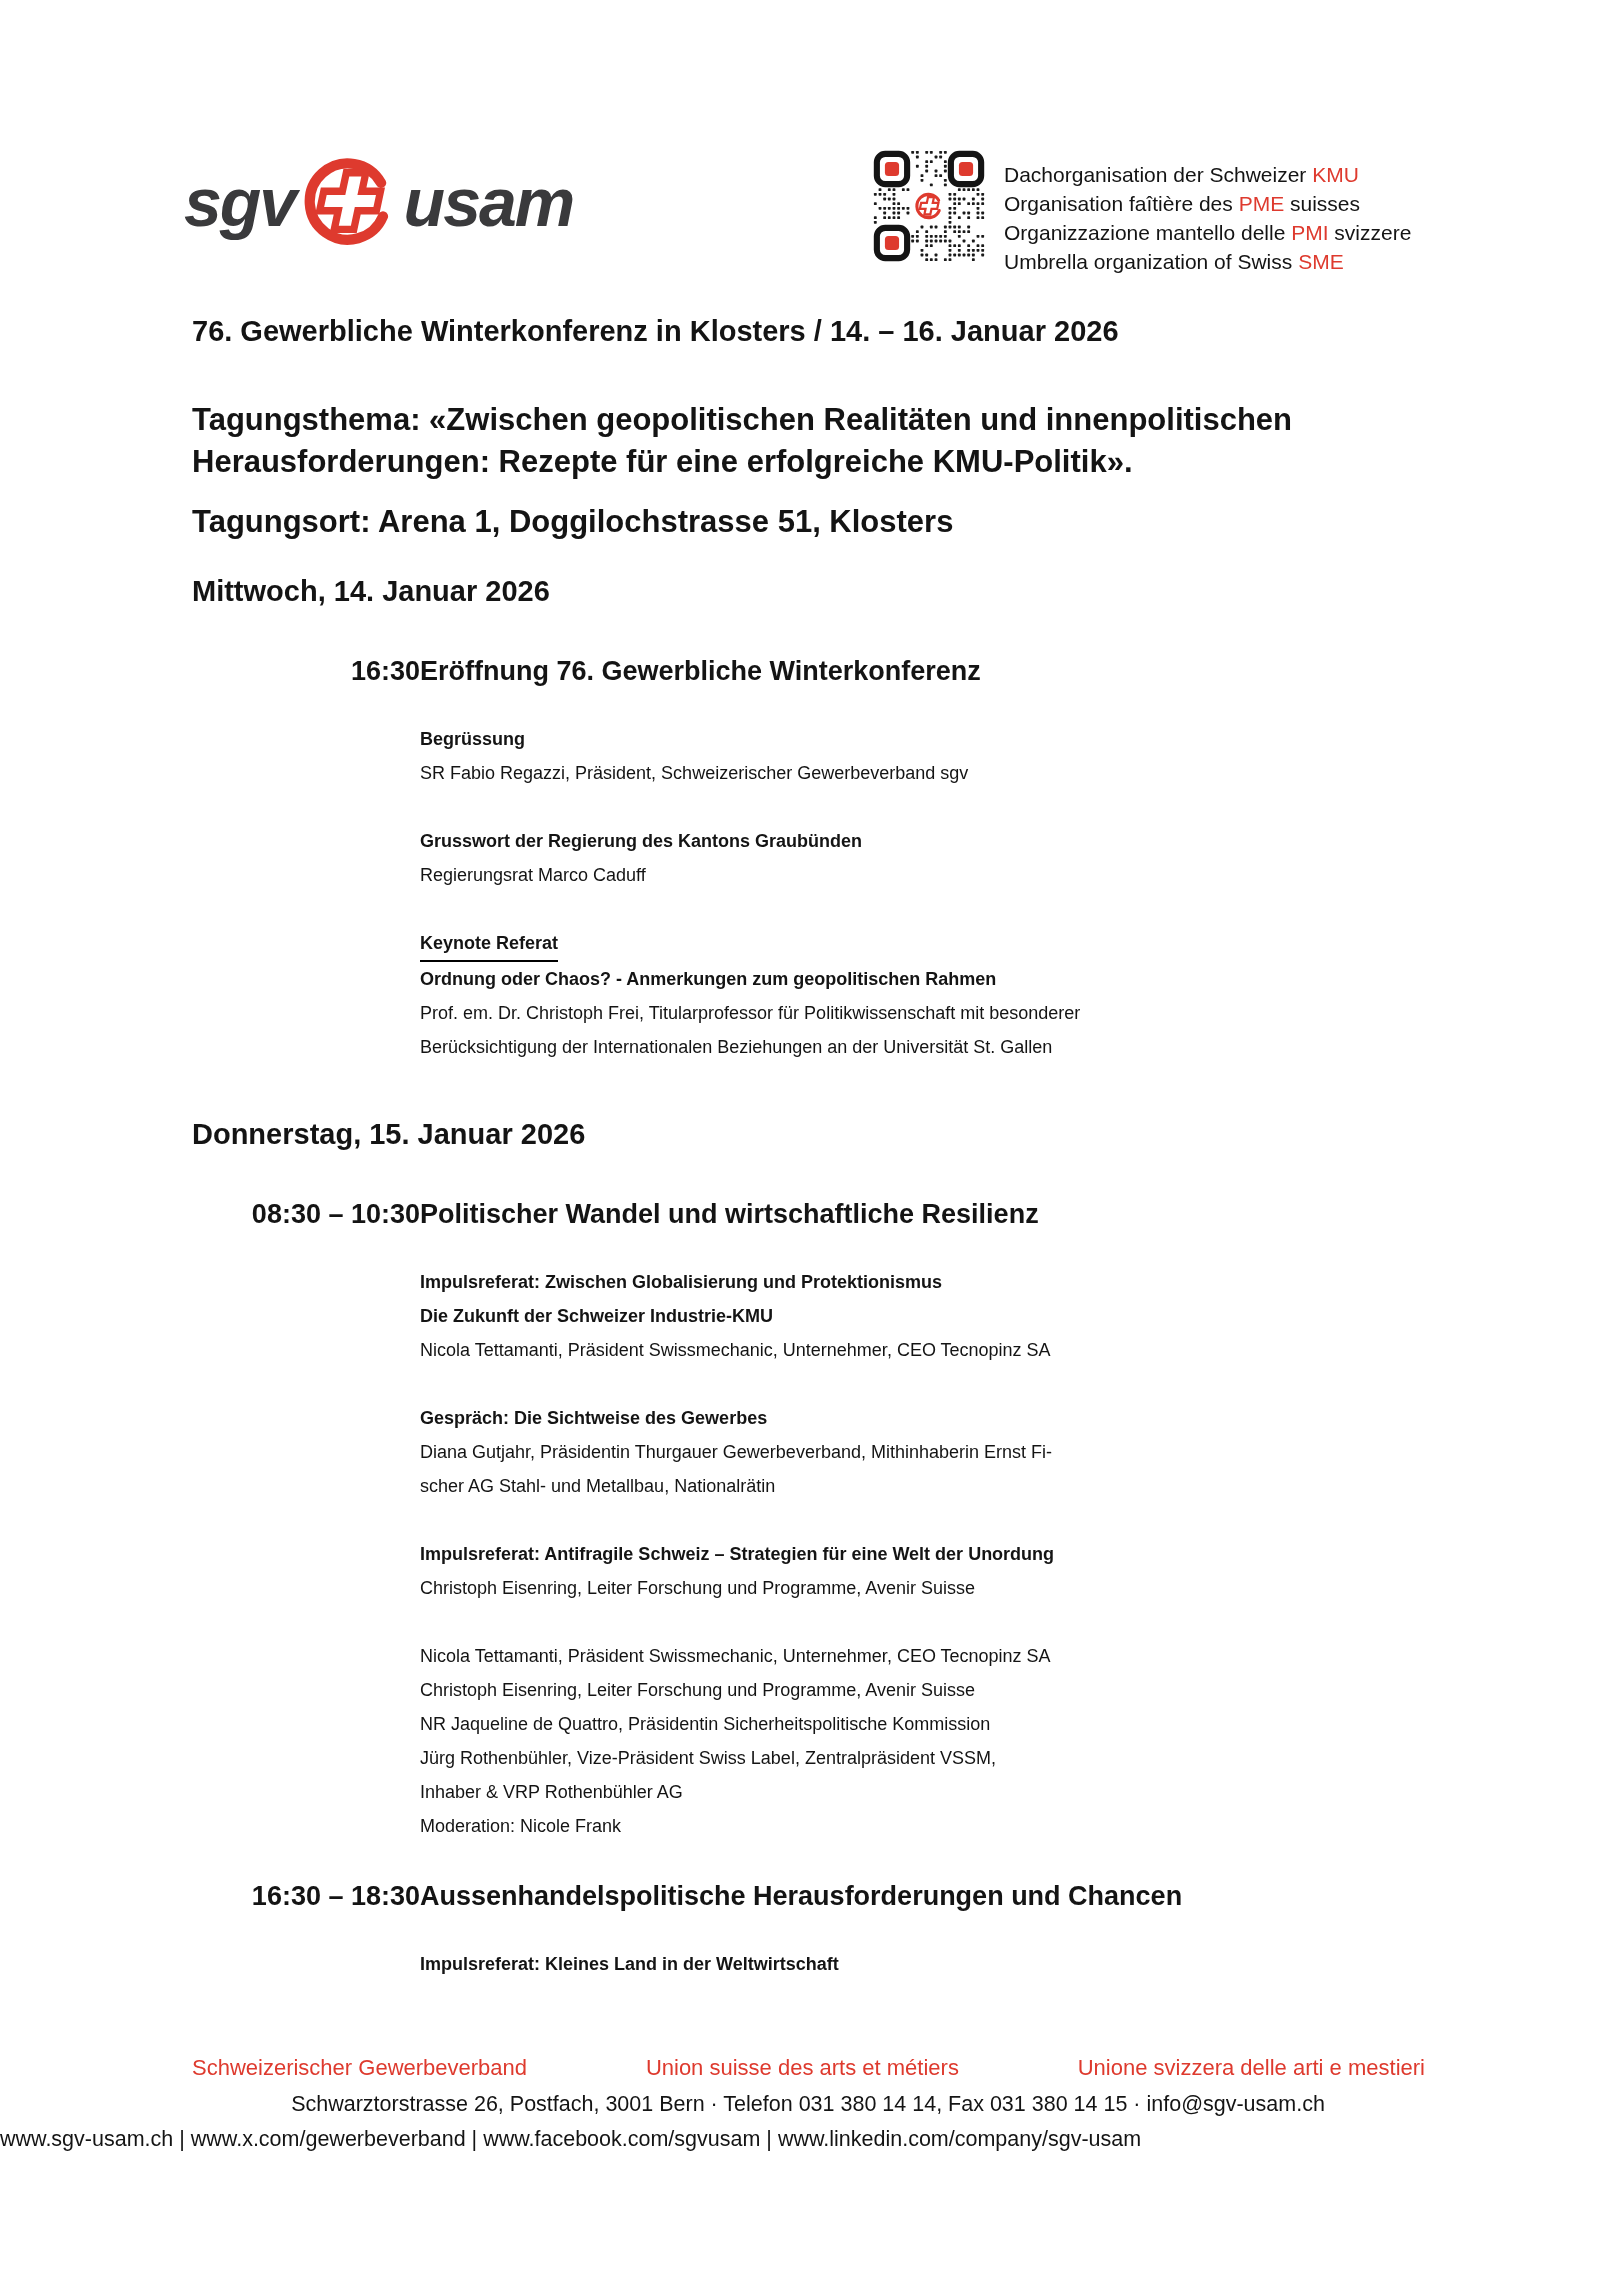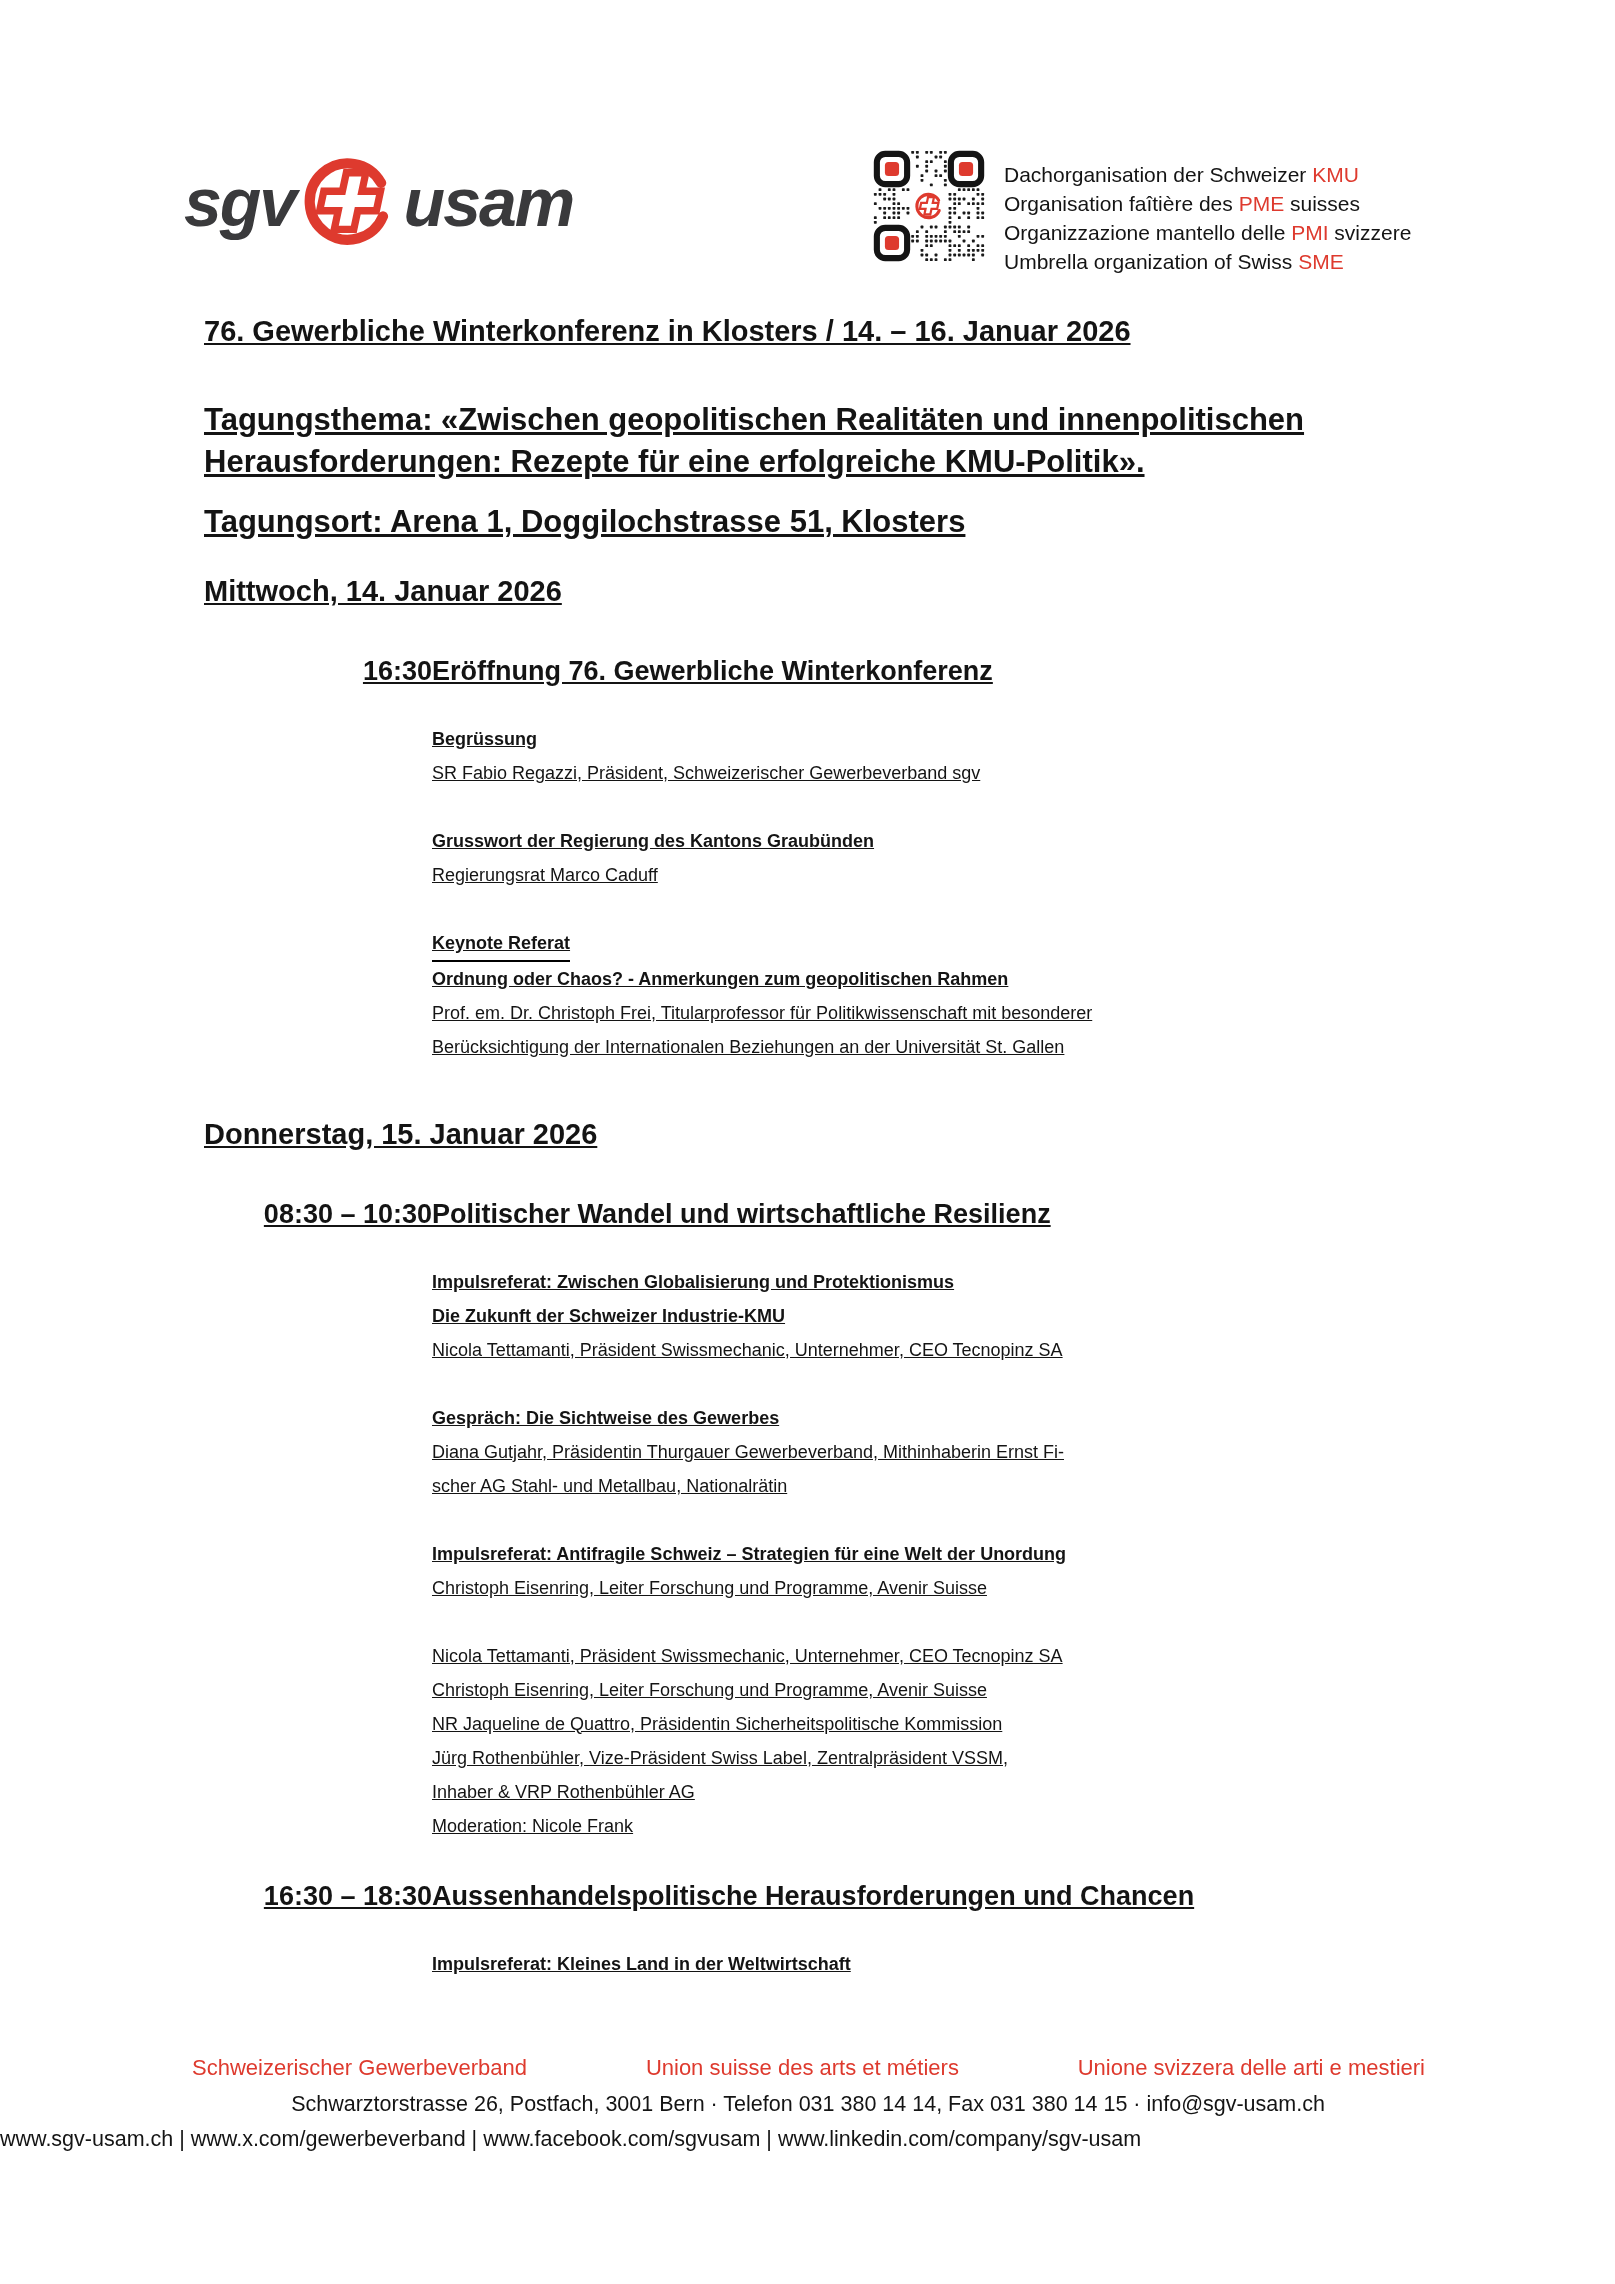--- a/index.html
+++ b/index.html
@@ -16,21 +16,21 @@
   .logo{position:absolute;left:184px;top:155px;display:flex;align-items:center;gap:9px;}
   .logo-text{font-size:68px;font-style:italic;font-weight:700;color:var(--logo-gray);letter-spacing:-2px;line-height:1;}
   .logo-mark{width:93px;height:93px;margin:0 -1.3px;flex:0 0 auto;}
 
   .qr{position:absolute;left:873px;top:150px;width:112px;height:112px;}
 
   .org-lines{position:absolute;left:1004px;top:160px;font-size:21px;line-height:29px;color:var(--ink);}
   .org-line .red{color:var(--red);}
 
   
-  .content{position:absolute;left:204px;top:314px;width:1267px;text-decoration:underline;}
+  .content{position:absolute;left:192px;top:314px;width:1267px;}
   .doc-title{font-size:29px;font-weight:700;line-height:35px;}
   .theme{margin-top:50px;font-size:31px;font-weight:700;line-height:42px;}
   .venue{margin-top:19.6px;font-size:31px;font-weight:700;line-height:37px;}
 
   .schedule{margin-top:33px;}
   .day-label{font-size:29px;font-weight:700;line-height:37px;}
   .day + .day{margin-top:52px;}
   .sessions{margin-top:44px;}
   .session{display:grid;grid-template-columns:228px 1fr;}
   .session + .session{margin-top:36px;}

